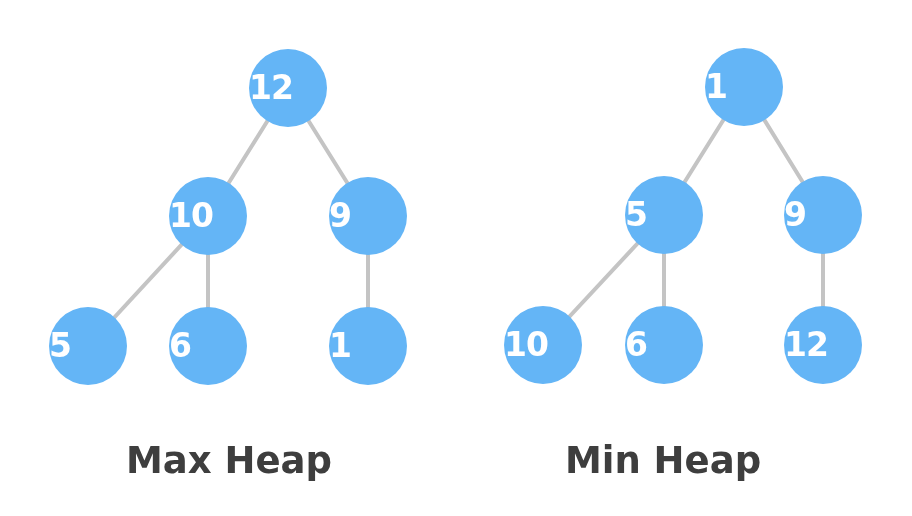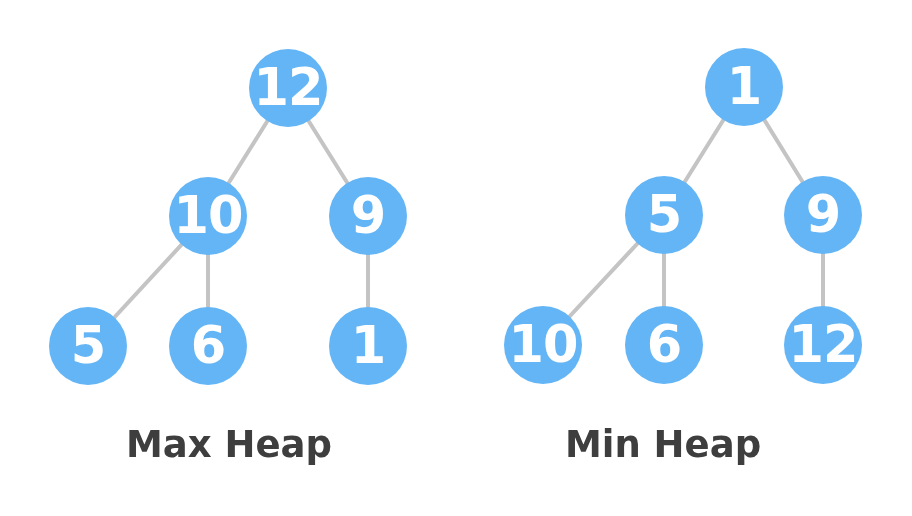--- a/index.html
+++ b/index.html
@@ -35,33 +35,33 @@
     stroke-linecap: round;
   }
   .node {
     position: absolute;
     width: 78px;
     height: 78px;
     border-radius: 50%;
     background: var(--node-fill);
     color: var(--node-text);
     font-weight: bold;
-    font-size: 51px;
+    font-size: 33px;
     line-height: 78px;
-    text-align: center;
     letter-spacing: -1px;
   }
   .heap-label {
     position: absolute;
     width: 320px;
     text-align: center;
     font-weight: bold;
     font-size: 37px;
     color: var(--label-text);
     letter-spacing: 0px;
+    margin-top: 16px;
   }
 </style>
 </head>
 <body>
 
 <div class="canvas">
 
   <svg class="edges-layer" viewBox="0 0 912 516" xmlns="http://www.w3.org/2000/svg" aria-hidden="true">
 
     <line x1="288" y1="88" x2="208" y2="216"></line>

